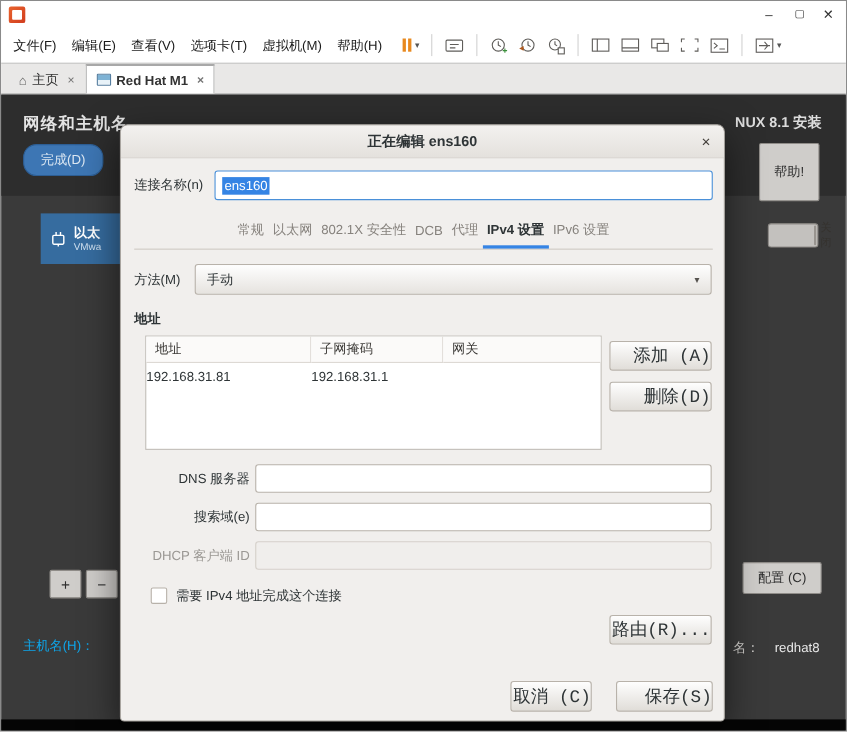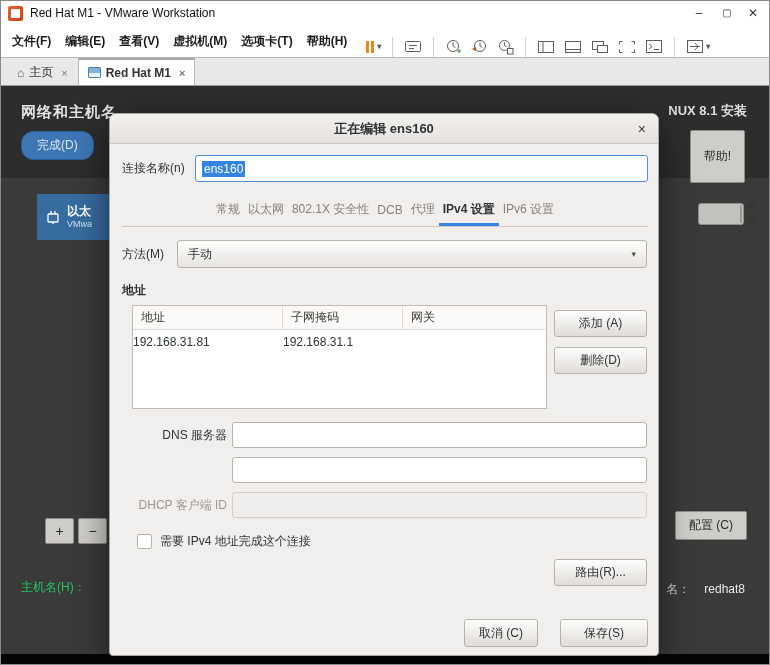--- a/index.html
+++ b/index.html
@@ -13,21 +13,21 @@
              background:linear-gradient(135deg,#e9642e 0%,#d13c1e 100%); position:relative; }
   .appicon::after { content:""; position:absolute; left:3px; top:3px; width:9px; height:9px; background:#fff; border-radius:1px; }
   .title { font-size:12px; color:#111; }
   .wc { width:28px; height:22px; text-align:center; line-height:22px; font-size:12px; color:#333; cursor:default; }
   .wc.min { position:absolute; right:56px; }
   .wc.max { position:absolute; right:28px; font-size:10px; }
   .wc.close { position:absolute; right:2px; }
 
   
   .menubar { position:absolute; left:0; top:24px; width:100%; height:33px; background:#fff;
-             border-bottom:1px solid #b9b9b9; display:flex; align-items:flex-end; padding-left:4px;font-weight:bold; }
+             border-bottom:1px solid #b9b9b9; display:flex; align-items:center; padding-left:4px; }
   .menu { font-size:12px; color:#1a1a1a; padding:0 7px; line-height:32px; cursor:default; }
   .toolbar { display:flex; align-items:center; margin-left:8px; gap:3px; }
   .tbi { display:inline-flex; align-items:center; justify-content:center; padding:2px 3px; border-radius:2px; }
   .sep { width:1px; height:20px; background:#d2d2d2; margin:0 5px; }
   .pbar { display:inline-block; width:3px; height:12px; background:#e8891f; margin:0 1px; }
   .chev { font-size:8px; color:#555; margin-left:2px; }
 
   
   .tabbar { position:absolute; left:0; top:57px; width:100%; height:28px; background:#e9e8e7;
             display:flex; align-items:flex-end; padding-left:6px; border-bottom:1px solid #9b9b9b; }
@@ -53,21 +53,21 @@
   .devdetail { font-size:9px; color:#cfe0f0; line-height:11px; }
   .switch { position:absolute; left:697px; top:117px; width:46px; height:22px; background:#c3c1be; border:1px solid #8f8c88;
             border-radius:3px; display:flex; align-items:center;padding-left:40px; }
   .knob { width:17px; height:18px; margin-left:1px; background:#e0dedb; border:1px solid #98948f; border-radius:2px; }
   .swlabel { font-size:10px; color:#35322e; margin-left:4px; }
   .pmbtn { position:absolute; top:432px; width:29px; height:26px; background:#cfcdca; color:#2e2e2e;
            border:1px solid #8f8c88; border-radius:2px; font-size:14px; line-height:24px; text-align:center; }
   .plusbtn { left:44px; } .minusbtn { left:77px; }
   .cfgbtn { position:absolute; right:22px; top:425px; padding:5px 13px; background:#cfcdca; color:#2e2e2e;
             border:1px solid #8f8c88; border-radius:2px; font-size:12px; }
-  .hostlabel { position:absolute; left:20px; top:493px; font-size:12px; color:#22c55e; }
+  .hostlabel { position:absolute; left:20px; top:493px; font-size:12px; color:#0ea5e9; }
   .currenthost { position:absolute; right:24px; top:495px; font-size:12px; color:#d2d0cd; }
   .hostval { margin-left:14px; color:#e8e8e8; }
   .blackbar { position:absolute; left:0; bottom:0; width:100%; height:11px; background:#050505; }
 
   
   .dialog { position:absolute; left:108px; top:112px; width:550px; height:543px; background:#f1efed;
             border:1px solid #a9a5a0; border-radius:7px 7px 4px 4px; box-shadow:0 12px 34px rgba(0,0,0,.55); z-index:10; }
   .dheader { position:absolute; left:0; top:0; width:100%; height:30px; border-radius:6px 6px 0 0;
              background:linear-gradient(#f3f1ef,#e4e1dd); border-bottom:1px solid #cdc8c2;
              display:flex; align-items:center; justify-content:center; }
@@ -90,21 +90,21 @@
   .combo .arrow { margin-left:auto; font-size:9px; color:#55524e; }
   .addrtitle { position:absolute; left:12px; top:168px; font-size:12px; font-weight:bold; color:#2e3436; }
   .addrtable { position:absolute; left:22px; top:191px; width:415px; height:104px; background:#fff;
                border:1px solid #c0bcb6; display:grid; grid-template-columns:150px 120px 1fr; grid-auto-rows:24px;
                align-content:start; font-size:12px; color:#2e3436; }
   .th { padding-left:8px; line-height:23px; color:#3c3a37; background:#fbfaf9;
         border-bottom:1px solid #ddd9d4; border-right:1px solid #ddd9d4; }
   .th.c3 { border-right:none; }
   .td { padding-left:0; line-height:24px; }
   .gbtn { background:linear-gradient(#fefefe,#e0ddd8); border:1px solid #b8b2aa; border-radius:3px;
-          font-size:12px; color:#2e3436; font-family:Liberation Sans, sans-serif; }
+          font-size:16px; color:#2e3436; font-family:Liberation Mono, monospace;text-align:right; }
   .addbtn { position:absolute; left:444px; top:196px; width:93px; height:27px; }
   .delbtn { position:absolute; left:444px; top:233px; width:93px; height:27px; }
   .frow-label { position:absolute; left:12px; width:105px; text-align:right; font-size:12px; color:#2e3436; line-height:26px; }
   .frow-input { position:absolute; left:122px; width:415px; height:26px; background:#fff; border:1px solid #b8b2aa;
                 border-radius:3px; font-size:12px; color:#2e3436; padding:0 6px; font-family:"Liberation Sans", sans-serif; }
   .dnsl { top:308px; } .dnsi { top:308px; }
   .srchl { top:343px; } .srchi { top:343px; }
   .dhcpl { top:378px; color:#9b9894; } .dhcpi { top:378px; background:#f0eeec; border-color:#d5d0ca; }
   .chkrow { position:absolute; left:27px; top:419px; display:flex; align-items:center; gap:8px; }
   .chkbox { width:15px; height:15px; background:#fff; border:1px solid #b8b2aa; border-radius:2px; }
@@ -115,32 +115,31 @@
 
   svg { display:block; }
 </style>
 </head>
 <body>
 
 <div class="win">
 
   <div class="titlebar">
     <span class="appicon"></span>
-    <span class="title">Red Hat M1 - VMware Workstation</span>
     <span class="wc min">–</span>
     <span class="wc max">▢</span>
     <span class="wc close">✕</span>
   </div>
 
   <div class="menubar">
     <span class="menu">文件(F)</span>
     <span class="menu">编辑(E)</span>
     <span class="menu">查看(V)</span>
+    <span class="menu">选项卡(T)</span>
     <span class="menu">虚拟机(M)</span>
-    <span class="menu">选项卡(T)</span>
     <span class="menu">帮助(H)</span>
 
     <div class="toolbar">
       <span class="tbi">
           <i class="pbar"></i>
           <i class="pbar"></i>
           <span class="chev">▾</span>
         </span>
       <i class="sep"></i>
       <span class="tbi">
@@ -296,20 +295,21 @@
       <div class="td c1">192.168.31.81</div>
       <div class="td c3">192.168.31.1</div>
     </div>
 
     <button class="gbtn addbtn">添加 (A)</button>
     <button class="gbtn delbtn">删除(D)</button>
 
     <label class="frow-label dnsl">DNS 服务器</label>
     <input class="frow-input dnsi" value="" style="">
 
+    <label class="frow-label srchl">搜索域(e)</label>
     <input class="frow-input srchi" value="" style="">
 
     <label class="frow-label dhcpl">DHCP 客户端 ID</label>
     <input class="frow-input dhcpi" disabled="" value="" style="">
 
     <div class="chkrow">
       <span class="chkbox"></span>
       <span class="chklabel">需要 IPv4 地址完成这个连接</span>
     </div>
 

